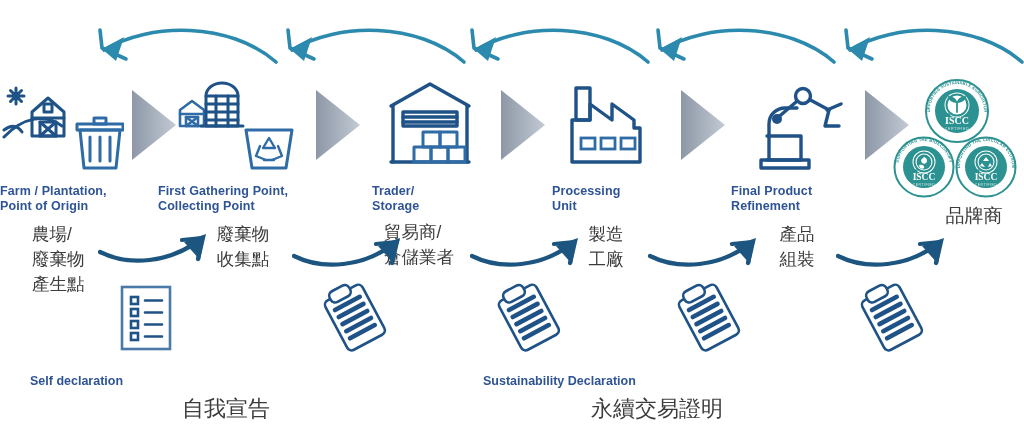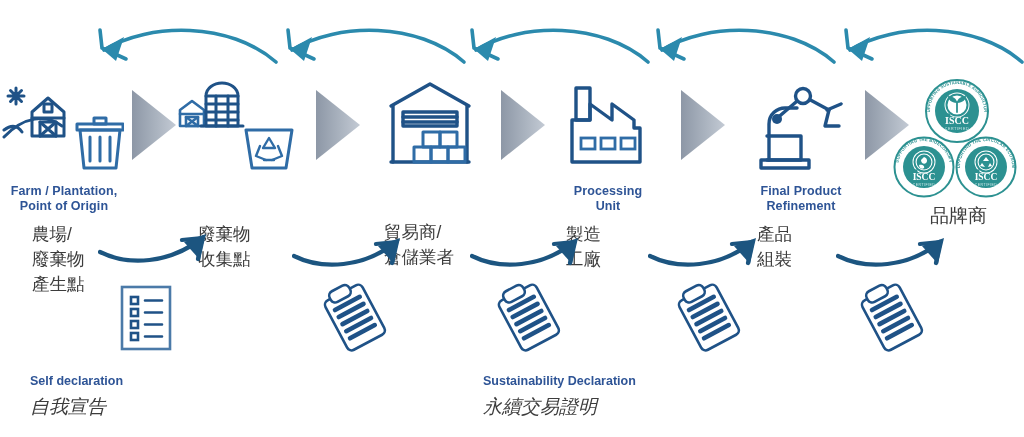--- a/index.html
+++ b/index.html
@@ -24,54 +24,54 @@
   
   .icons{position:absolute;top:80px;height:92px;}
 
   
   .en-label{
     position:absolute;
     font-size:12.5px;
     font-weight:bold;
     color:#2e5496;
     line-height:15px;
-    text-align:center;
+    text-align:left;
     letter-spacing:.1px;
     white-space:pre-line;
   }
   .zh-label{
     position:absolute;
     font-size:17.5px;
     color:#3c3c3c;
     line-height:25px;
+    text-align:center;
     white-space:pre-line;
   }
   .zh-label.left{text-align:left;}
 
   
   .conn{position:absolute;width:128px;height:58px;}
 
   
   .doc{position:absolute;}
 
   
   .decl-en{
     position:absolute;
     font-size:12.5px;
     font-weight:bold;
     color:#2e5496;
     white-space:nowrap;
   }
   .decl-zh{
     position:absolute;
-    font-size:19px;
+    font-size:22px;
     color:#3c3c3c;
-    text-align:left;
+    text-align:right;
     white-space:nowrap;
-    font-style:italic;
   }
 
   
   .badge{position:absolute;}
   .badge svg{display:block;}
 </style>
 </head>
 <body>
 
 <div id="stage">
@@ -327,20 +327,24 @@
       <text x="31" y="44" text-anchor="middle" font-family="'Liberation Serif',serif" font-size="9.5" font-weight="bold" fill="#ffffff">ISCC</text>
       <text x="31" y="49.5" text-anchor="middle" font-family="'Liberation Sans',sans-serif" font-size="3.4" letter-spacing="0.5" fill="#d8efef">CERTIFIED</text>
       <text font-family="'Liberation Sans',sans-serif" font-size="4.2" font-weight="bold" fill="#2c9191" letter-spacing="0.2">
         <textPath href="#ringTop3" startOffset="50%" text-anchor="middle">SUPPORTING THE CIRCULAR ECONOMY</textPath>
       </text>
     </svg>
   </div>
 
   <div class="en-label" style="left:0px;top:184px;width:128px">Farm / Plantation,
 Point of Origin</div>
+  <div class="en-label" style="left:158px;top:184px;width:155px">First Gathering Point,
+Collecting Point</div>
+  <div class="en-label" style="left:372px;top:184px;width:110px">Trader/
+Storage</div>
   <div class="en-label" style="left:731px;top:184px;width:140px">Final Product
 Refinement</div>
   <div class="en-label" style="left:552px;top:184px;width:112px">Processing
 Unit</div>
 
   <div class="zh-label left" style="left:32px;top:222px;width:110px">農場/
 廢棄物
 產生點</div>
   <div class="zh-label" style="left:198px;top:222px;width:90px">廢棄物
 收集點</div>

